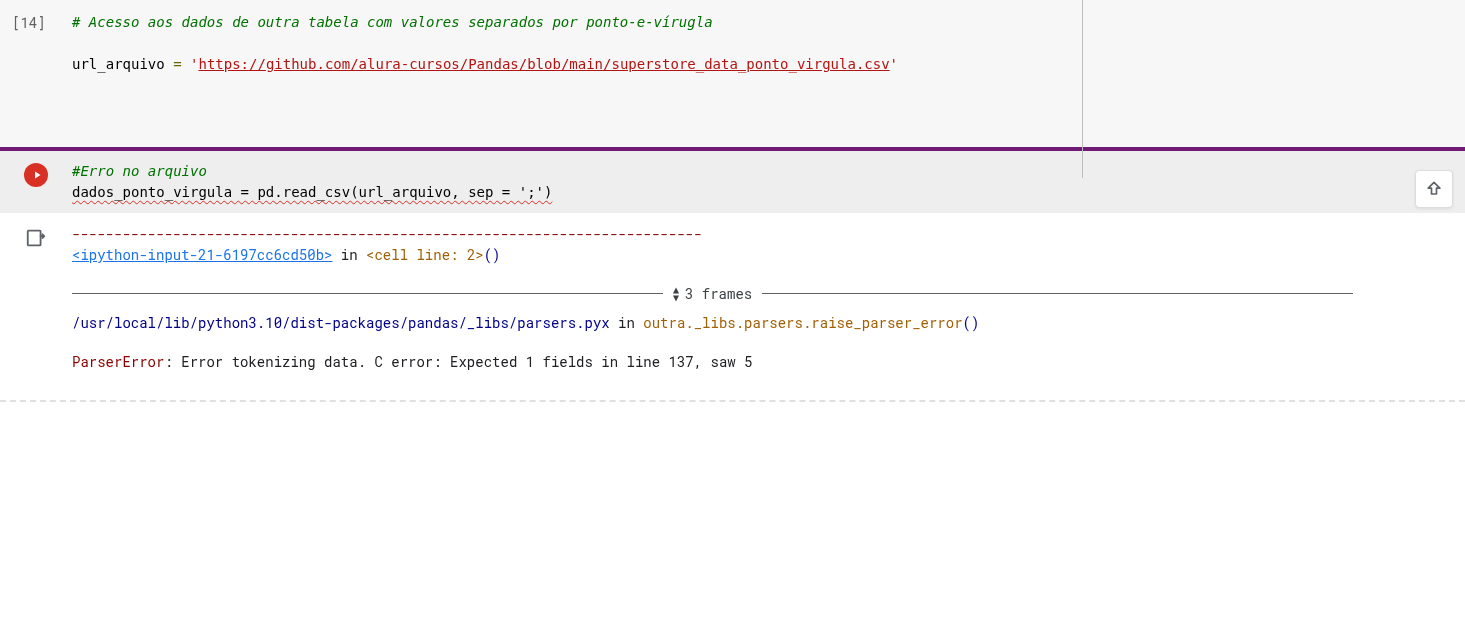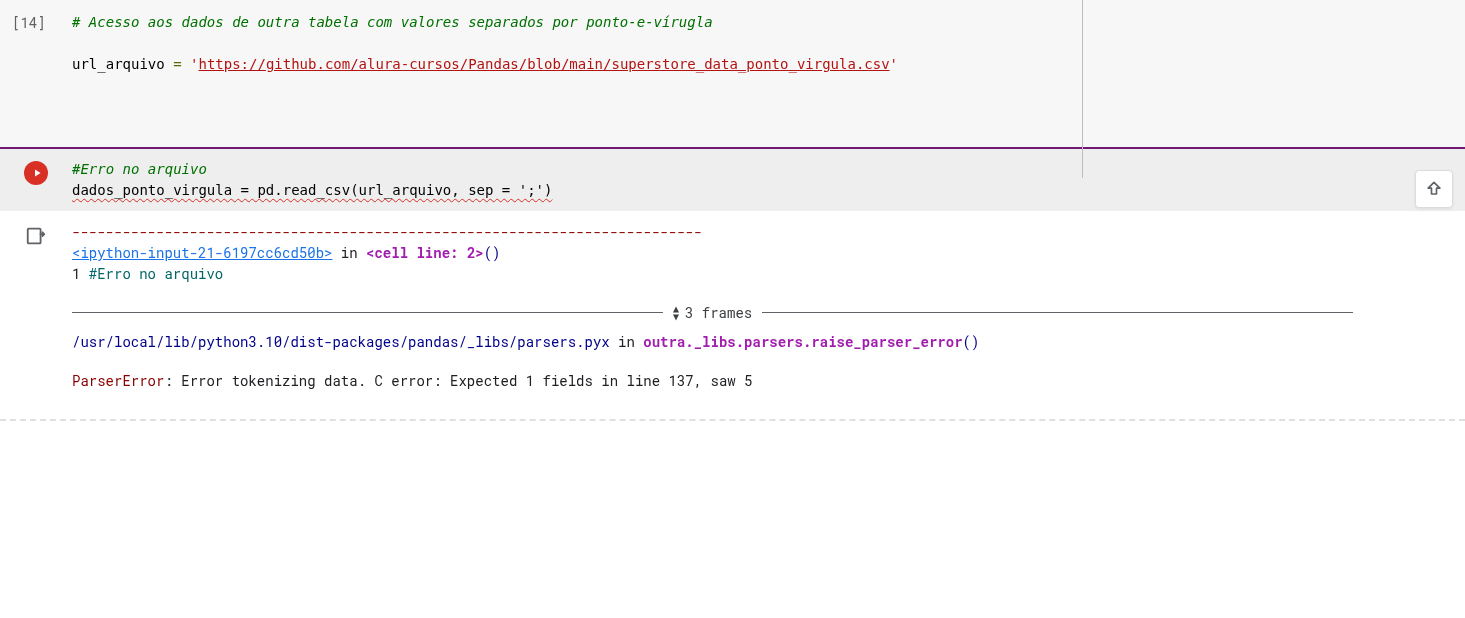--- a/index.html
+++ b/index.html
@@ -29,21 +29,21 @@
     }
     .cell1 .code-area { flex: 1; padding-right: 18px; }
     .cell1 pre { white-space: pre; }
     
     
     .cell2-wrap { display: flex; flex-direction: column; }
     .cell2-input {
       display: flex;
       background: #eeeeee;
       padding: 10px 0 10px 0;
-      border-top: 2px solid #701a75;
+      border-top: 4px solid #701a75;
     }
     .cell2-input .gutter {
       width: 72px;
       display: flex;
       justify-content: center;
       align-items: flex-start;
       padding-top: 2px;
     }
     .run-btn {
       width: 24px; height: 24px;
@@ -75,21 +75,21 @@
       padding-top: 4px;
     }
     .out-icon {
       width: 22px; height: 22px;
       color: #5f6368;
     }
     .cell2-output .out-body { flex: 1; padding-right: 30px; }
     
     .tb-dash { color: #8b0000; letter-spacing: 0; }
     .tb-red { color: #8b0000; }
-    .tb-blue { color: #a21caf; font-weight: bold; }
+    .tb-blue { color: #a16207; }
     .tb-link { color: #1a73e8; text-decoration: underline; }
     .tb-navy { color: #00008b; }
     .tb-teal { color: #006666; }
     
     .frames-divider {
       display: flex;
       align-items: center;
       margin: 18px 0 8px 0;
       width: 94%;
     }
@@ -180,23 +180,20 @@
     <div class="gutter">
       <svg class="out-icon" viewBox="0 0 24 24">
         <rect x="3" y="4" width="14" height="16" rx="1" fill="none" stroke="#5f6368" stroke-width="2"></rect>
         <path d="M17 10h4m0 0l-2-2m2 2l-2 2" fill="none" stroke="#5f6368" stroke-width="2" stroke-linecap="round"></path>
       </svg>
     </div>
     <div class="out-body mono">
       <div class="tb-dash">---------------------------------------------------------------------------</div>
       <div>
         <span class="tb-link">&lt;ipython-input-21-6197cc6cd50b&gt;</span><span> in </span><span class="tb-blue">&lt;cell line: 2&gt;</span><span class="tb-navy">()</span>
-      </div>
-      <div>
-        <span>      1 </span><span class="tb-teal">#Erro no arquivo</span>
       </div>
 
       <div class="frames-divider">
         <div class="line"></div>
         <div class="mid">
           <span class="chevrons">
             <span>▲</span>
               <span>▼</span>
           </span>
           <span>3 frames</span>

